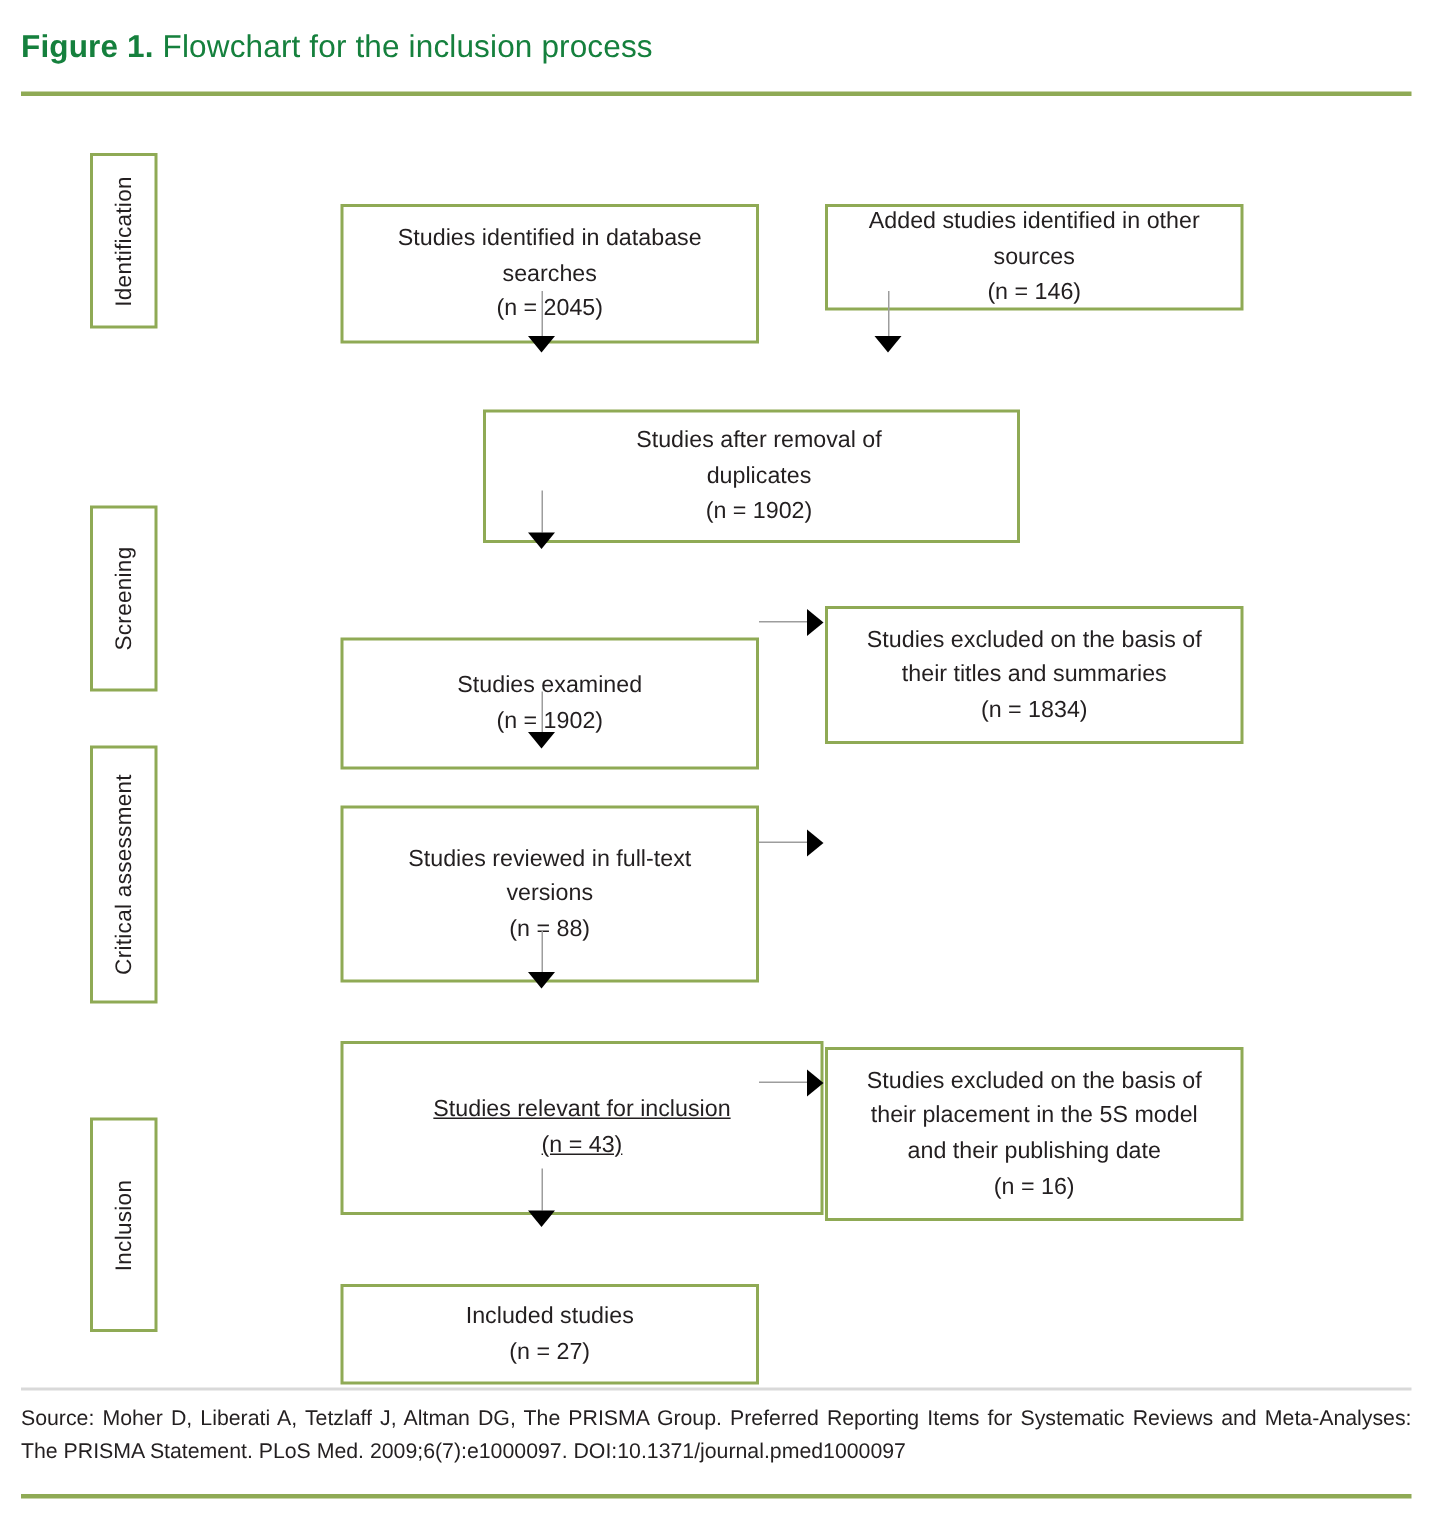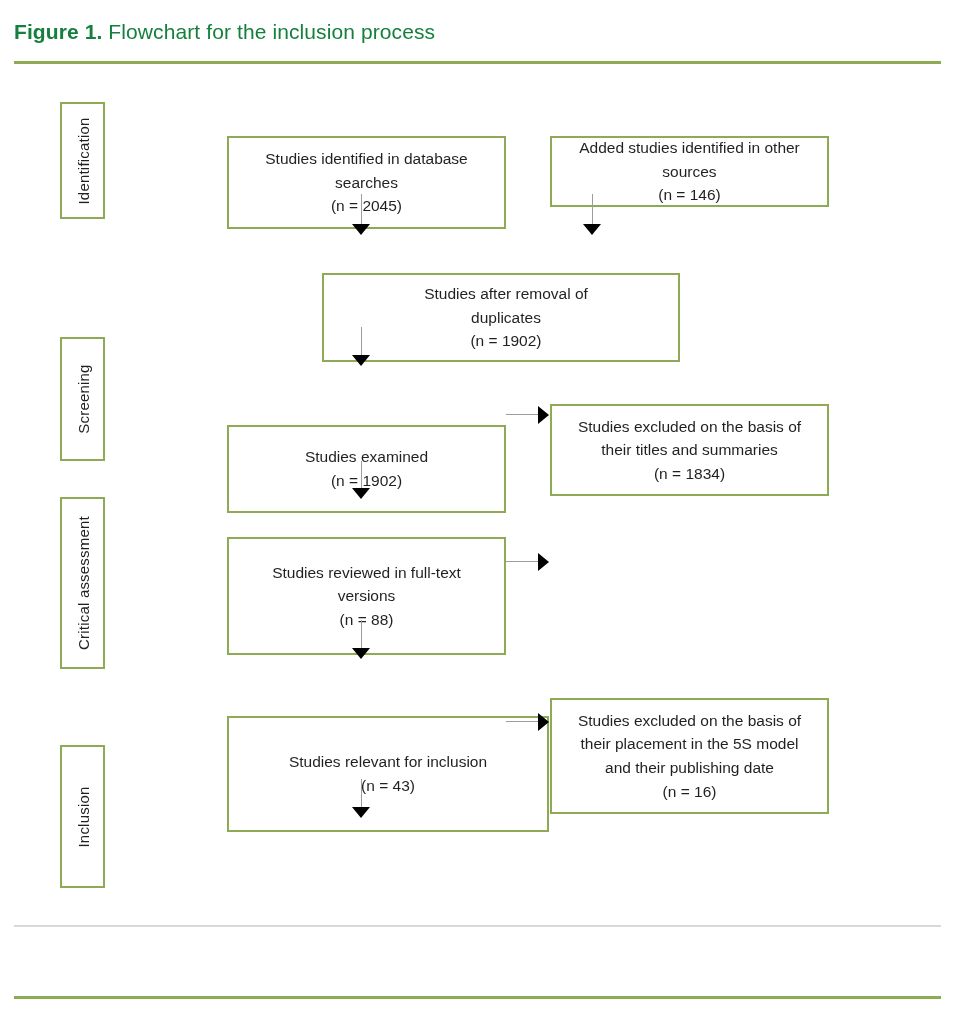--- a/index.html
+++ b/index.html
@@ -207,37 +207,42 @@
 (n = 88)</span>
   </div>
 
   <div class="hline" style="left:506px; top:561px; width:33px;"></div>
   <div class="arrow-right" style="left:538px; top:553px;"></div>
 
 
   <div class="vline" style="left:361px; top:620px; height:28px;"></div>
   <div class="arrow-down" style="left:352px; top:648px;"></div>
 
-  <div class="box" style="left:227px; top:681px; width:322px; height:116px;">
+  <div class="box" style="left:227px; top:659px; width:322px; height:116px;text-decoration:underline;">
     <span class="box-text">Studies relevant for inclusion
 (n = 43)</span>
   </div>
 
   <div class="hline" style="left:506px; top:721px; width:33px;"></div>
   <div class="arrow-right" style="left:538px; top:713px;"></div>
 
   <div class="box" style="left:550px; top:663px; width:279px; height:116px;">
     <span class="box-text">Studies excluded on the basis of
 their placement in the 5S model
 and their publishing date
 (n = 16)</span>
   </div>
 
   <div class="vline" style="left:361px; top:779px; height:28px;"></div>
   <div class="arrow-down" style="left:352px; top:807px;"></div>
 
+  <div class="box" style="left:227px; top:821px; width:279px; height:67px;">
+    <span class="box-text">Included studies
+(n = 27)</span>
+  </div>
 
   <div class="rule gray"></div>
 
+  <div class="source">Source: Moher D, Liberati A, Tetzlaff J, Altman DG, The PRISMA Group. Preferred Reporting Items for Systematic Reviews and Meta-Analyses: The PRISMA Statement. PLoS Med. 2009;6(7):e1000097. DOI:10.1371/journal.pmed1000097</div>
 
   <div class="rule bottom"></div>
 
 </div>
 
 </body></html>

